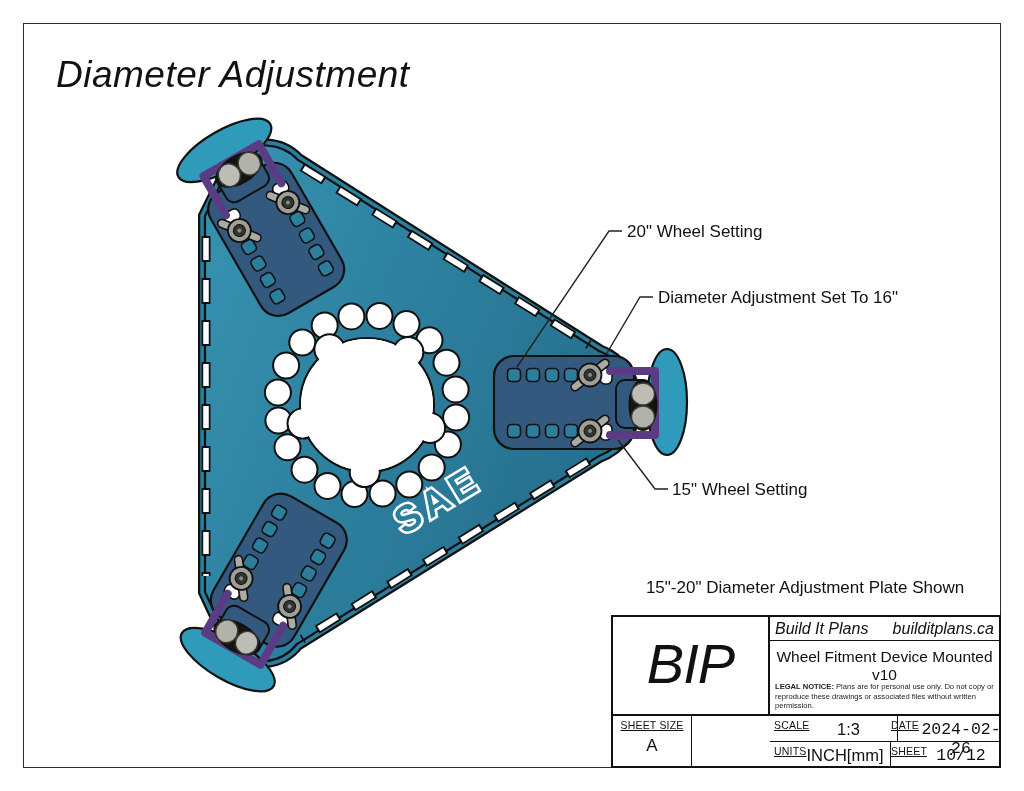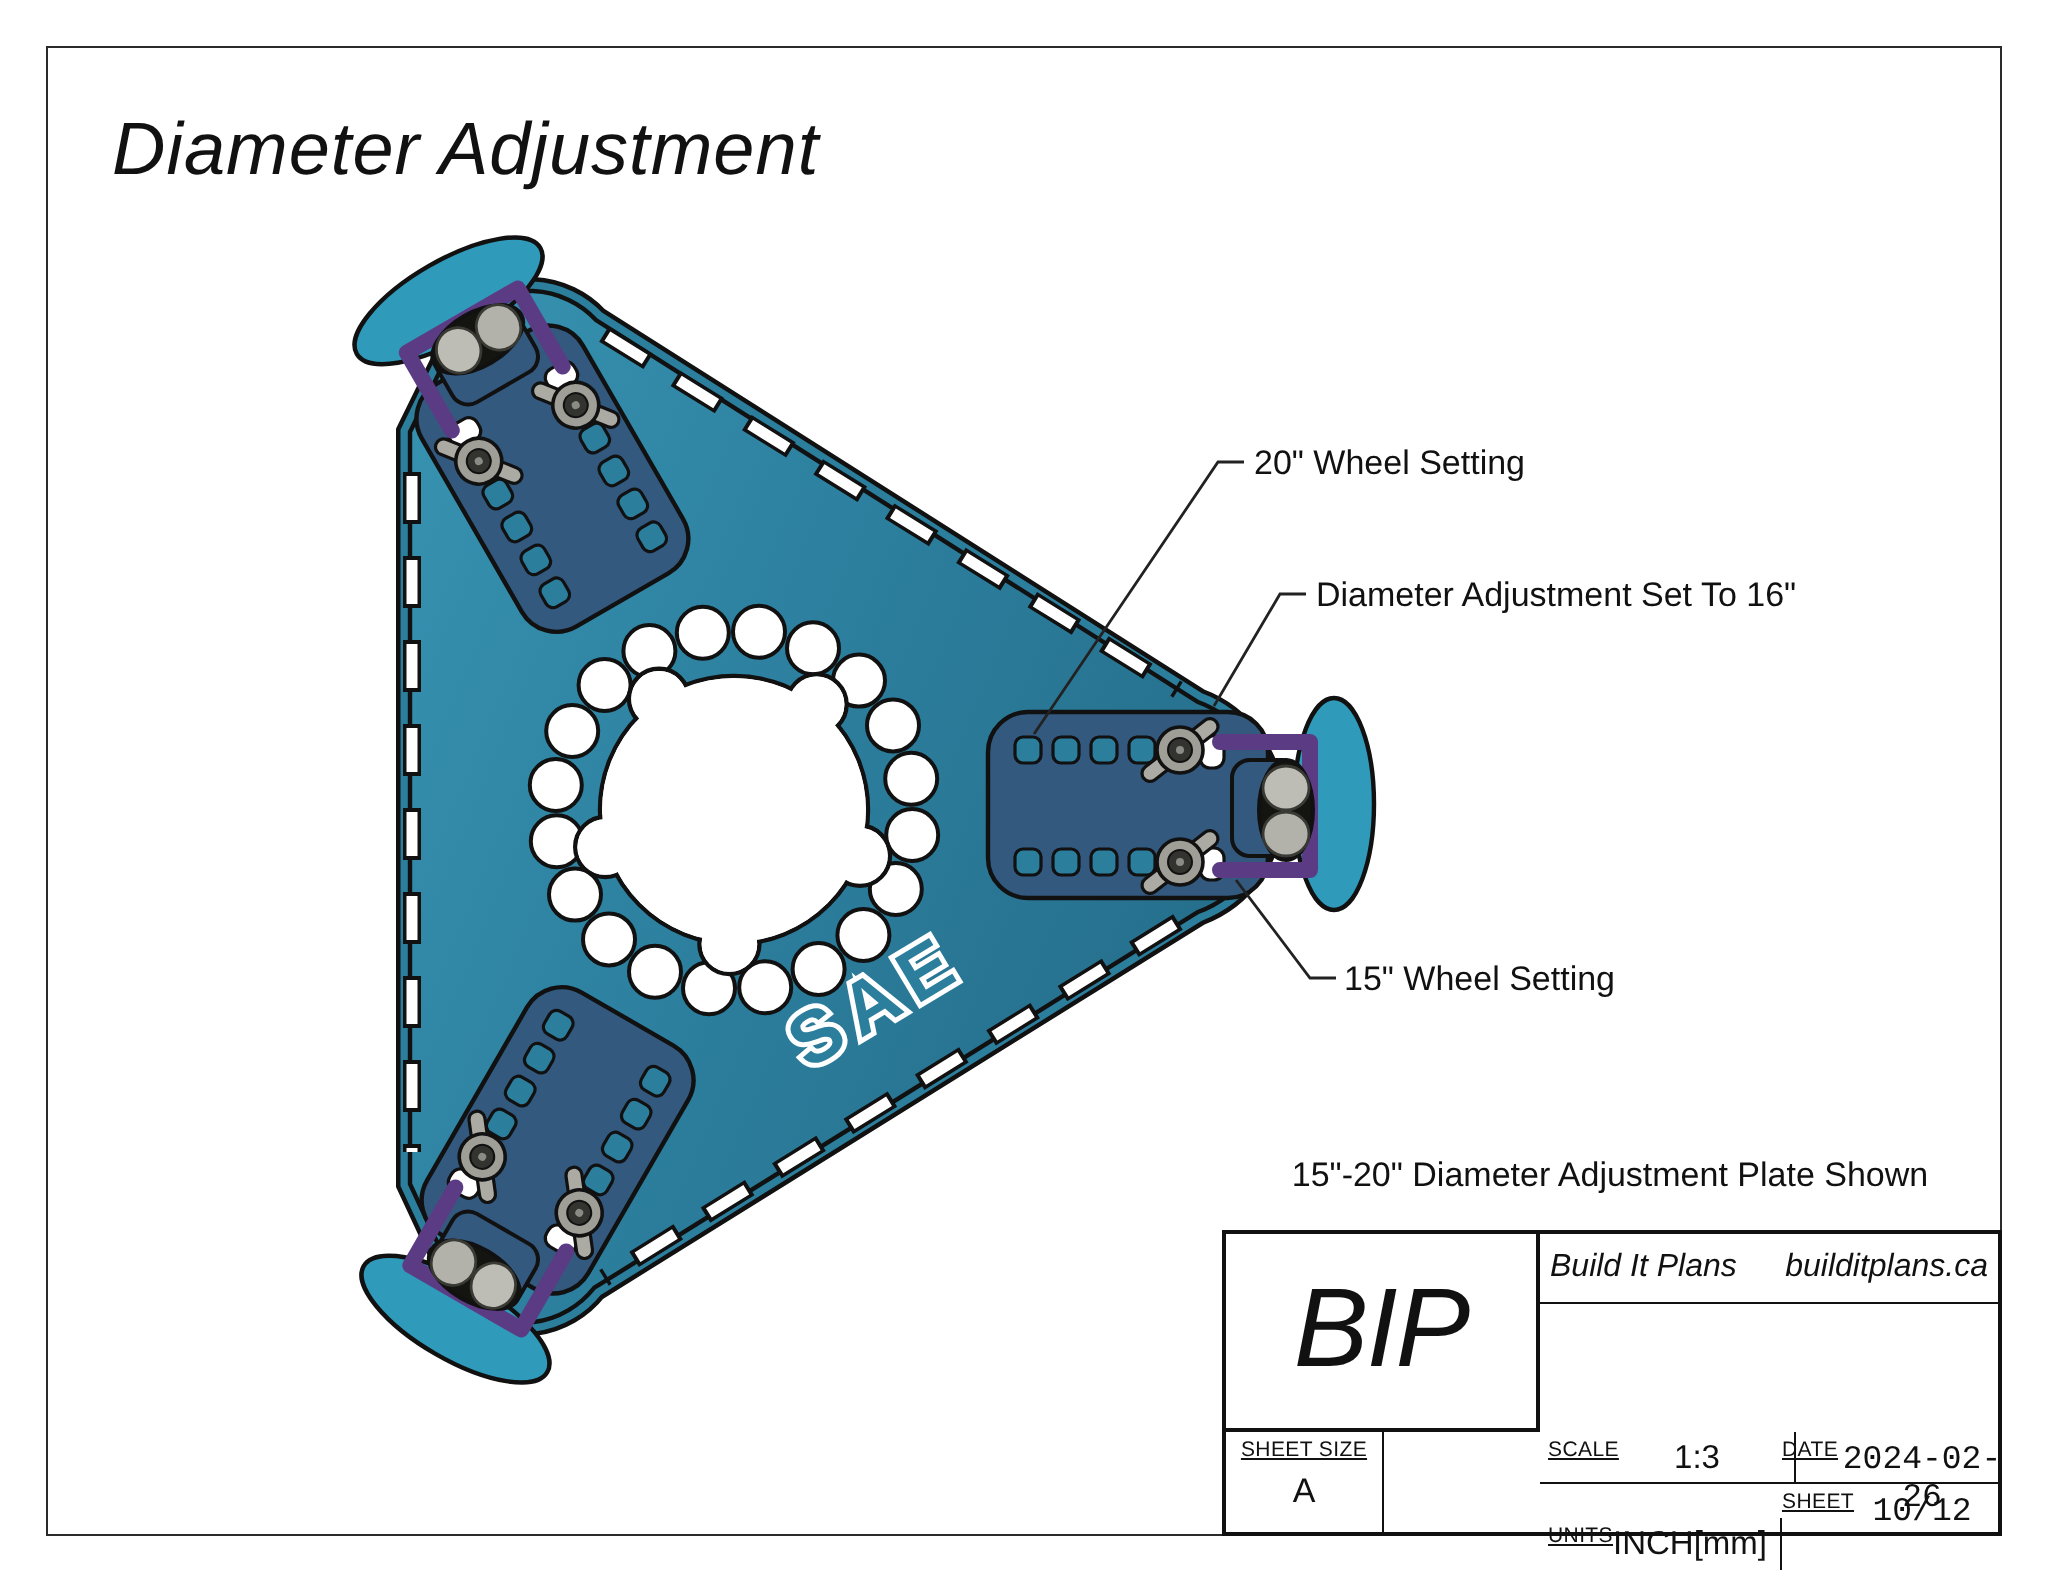--- a/index.html
+++ b/index.html
@@ -14,29 +14,29 @@
   .caption{position:absolute;left:640px;top:578px;width:330px;text-align:center;font-size:17px;white-space:nowrap;}
   
   .tb{position:absolute;left:611px;top:615px;width:390px;height:153px;background:#fff;
       border:2.2px solid #111;box-sizing:border-box;}
   .tb .cell{position:absolute;box-sizing:border-box;}
   .c-bip{left:0;top:0;width:157px;height:99px;border-right:2.2px solid #111;border-bottom:2.2px solid #111;
          display:flex;align-items:center;justify-content:center;}
   .bip-logo{font-size:56px;font-weight:normal;font-style:italic;letter-spacing:-1px;transform:translateY(-2px);}
   .c-sheetsize{left:0;top:99px;width:79px;height:50px;border-right:1.6px solid #111;text-align:center;}
   .c-quantity{left:79px;top:99px;width:78px;height:50px;border-right:2.2px solid #111;text-align:center;}
-  .c-company{left:157px;top:0;width:229px;height:35px;border-bottom:1.6px solid #111;
+  .c-company{left:157px;top:0;width:229px;height:24px;border-bottom:1.6px solid #111;
              display:flex;align-items:center;padding:0 5px;font-size:16px;font-style:italic;}
   .c-company .web{margin-left:auto;}
   .c-title{left:157px;top:24px;width:229px;height:75px;border-bottom:2.2px solid #111;}
   .dwg-title{margin-top:7px;text-align:center;font-size:15.5px;}
   .legal{position:absolute;left:5px;bottom:3px;font-size:7.6px;line-height:9.6px;color:#222;}
   .c-scale{left:157px;top:99px;width:128px;height:26px;border-right:1.6px solid #111;border-bottom:1.6px solid #111;}
   .c-date{left:274px;top:99px;width:114px;height:26px;border-bottom:1.6px solid #111;}
-  .c-units{left:157px;top:142px;width:121px;height:26px;border-right:1.6px solid #111;}
+  .c-units{left:157px;top:125px;width:121px;height:26px;border-right:1.6px solid #111;}
   .c-sheetno{left:274px;top:125px;width:114px;height:26px;}
   .lbl{font-size:10.5px;letter-spacing:.2px;text-decoration:underline;}
   .corner-lbl{position:absolute;left:4px;top:3px;}
   .val{font-size:16.5px;}
   .kv-val{position:absolute;left:0;right:0;top:4px;text-align:center;padding-left:30px;}
   .c-date .kv-val,.c-sheetno .kv-val{padding-left:34px;font-family:Liberation Mono, monospace;}
   .ss-lbl{display:block;margin-top:3px;}
   .ss-val{display:block;font-size:17px;margin-top:5px;}
 </style>
 </head>
@@ -165,20 +165,24 @@
       <span class="bip-logo">BIP</span>
     </div>
     <div class="cell c-sheetsize">
       <span class="lbl ss-lbl">SHEET SIZE</span>
       <span class="val ss-val">A</span>
     </div>
     <div class="cell c-company">
       <span>Build It Plans</span>
       <span class="web">builditplans.ca</span>
     </div>
+    <div class="cell c-title">
+      <div class="dwg-title">Wheel Fitment Device Mounted v10</div>
+      <div class="legal"><b>LEGAL NOTICE:</b><span> Plans are for personal use only. Do not copy or</span><br><span>reproduce these drawings or associated files without written permission.</span></div>
+    </div>
     <div class="cell c-scale">
       <span class="lbl corner-lbl">SCALE</span>
       <span class="val kv-val">1:3</span>
     </div>
     <div class="cell c-date">
       <span class="lbl corner-lbl">DATE</span>
       <span class="val kv-val">2024-02-26</span>
     </div>
     <div class="cell c-units">
       <span class="lbl corner-lbl">UNITS</span>

